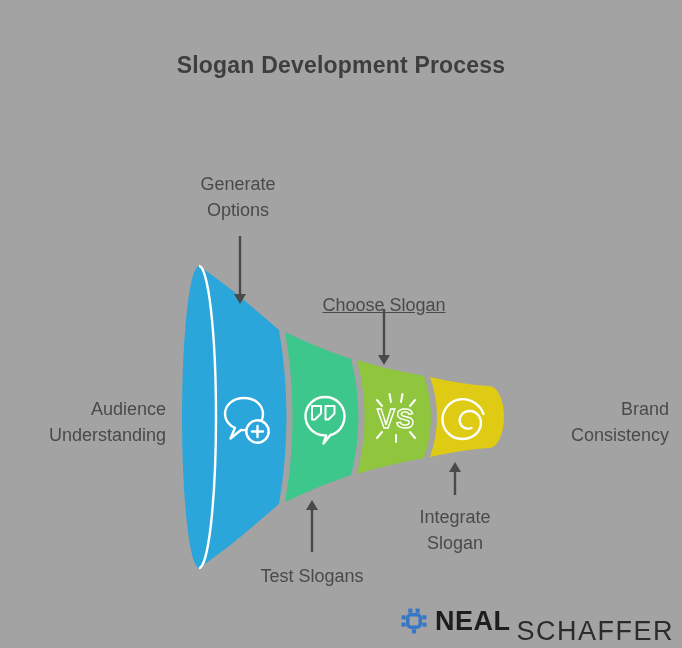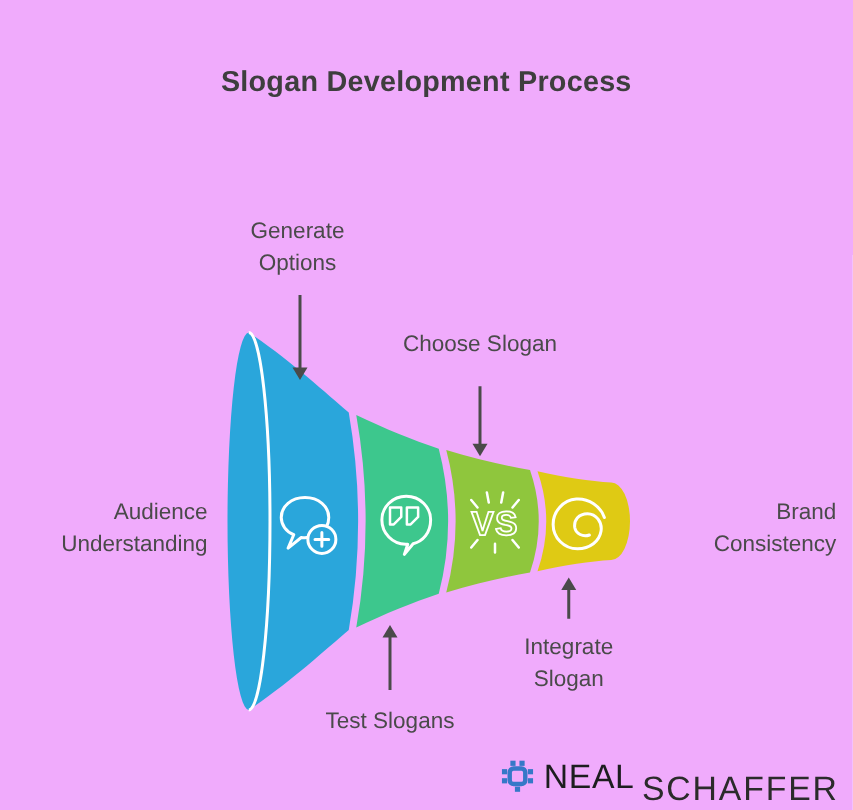--- a/index.html
+++ b/index.html
@@ -1,50 +1,50 @@
 <!DOCTYPE html>
 <html><head>
 <meta charset="utf-8">
 <style>
   html,body{margin:0;padding:0;}
   .stage{
     position:relative;
     width:682px;height:648px;
-    background:#f0abfc;
+    background:#a3a3a3;
     font-family:"Liberation Sans","DejaVu Sans",sans-serif;
     overflow:hidden;
   }
   .title{
     position:absolute;top:52px;left:0;width:682px;
     text-align:center;
     font-size:23px;font-weight:700;color:#3e3e3e;
     letter-spacing:.2px;
   }
   .flabel{
     position:absolute;
     font-size:18px;line-height:26px;color:#4a4a4a;
     white-space:pre-line;
   }
   .flabel.center{text-align:center;}
   .flabel.right{text-align:right;}
   .flabel.left{text-align:right;}
   #lbl-audience{left:18px;top:396px;width:148px;}
   #lbl-generate{left:168px;top:171px;width:140px;}
-  #lbl-choose{left:298px;top:262px;width:172px;white-space:nowrap;}
+  #lbl-choose{left:298px;top:292px;width:172px;white-space:nowrap;text-decoration:underline;}
   #lbl-test{left:237px;top:563px;width:150px;white-space:nowrap;}
   #lbl-integrate{left:385px;top:504px;width:140px;}
   #lbl-brand{left:519px;top:396px;width:150px;}
   svg.canvas{position:absolute;left:0;top:0;}
   .logo{
     position:absolute;left:400px;top:595px;
     display:flex;align-items:center;
   }
   .logo .mark{margin-right:7px;display:block;}
   .logo .neal{
-    font-size:27px;font-weight:400;color:#1d1d1f;letter-spacing:.5px;
+    font-size:27px;font-weight:700;color:#1d1d1f;letter-spacing:.5px;
   }
   .logo .schaffer{
     font-size:27px;font-weight:300;color:#2b2b2b;letter-spacing:1.5px;margin-left:6px;margin-top:21px;
   }
 </style>
 </head>
 <body>
 
 <div class="stage">
 

